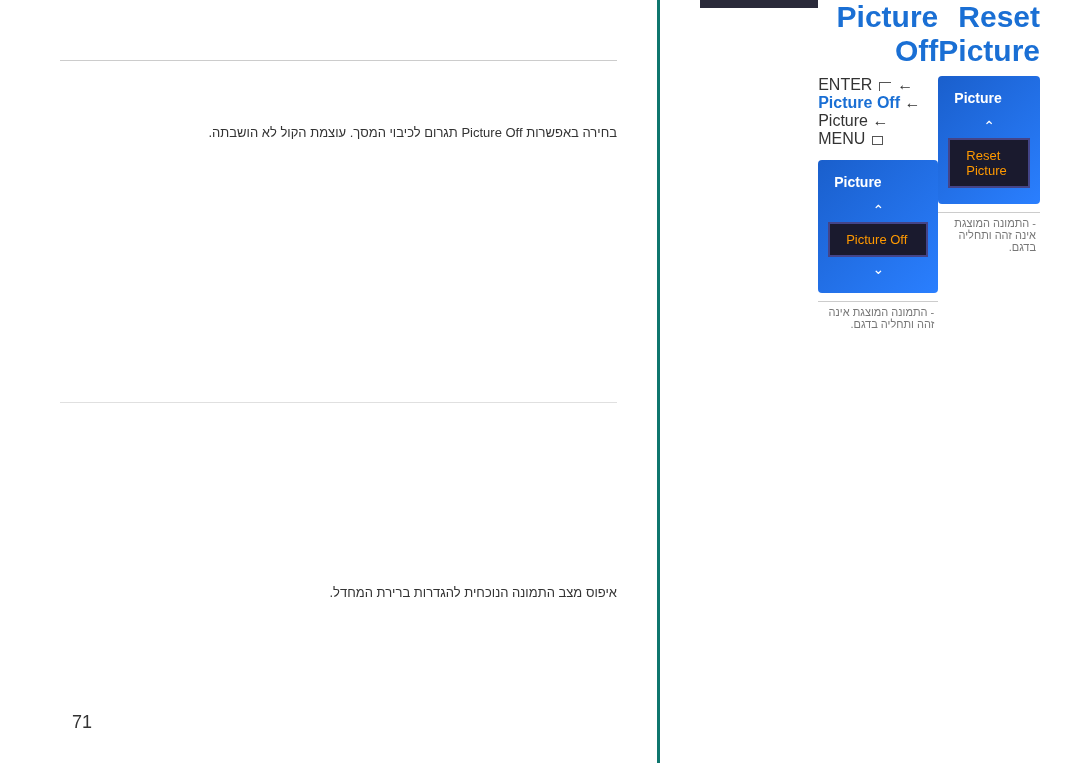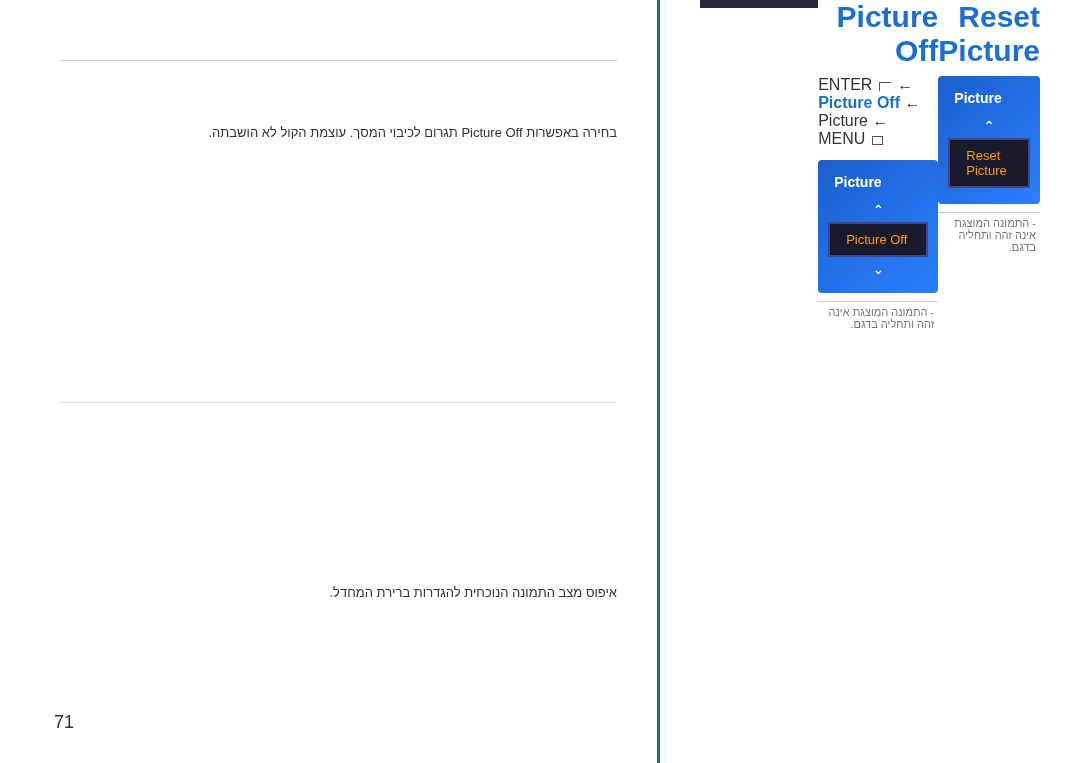--- a/index.html
+++ b/index.html
@@ -67,21 +67,21 @@
       display: flex;
       flex-direction: column;
       justify-content: center;
       padding-top: 40px;
     }
 
     
     .page-number {
       position: absolute;
       bottom: 30px;
-      left: 54px;
+      left: 72px;
       font-size: 18px;
       color: #333;
       font-weight: normal;
     }
 
     
     .right-panel {
       width: 420px;
       height: 100%;
       display: flex;

